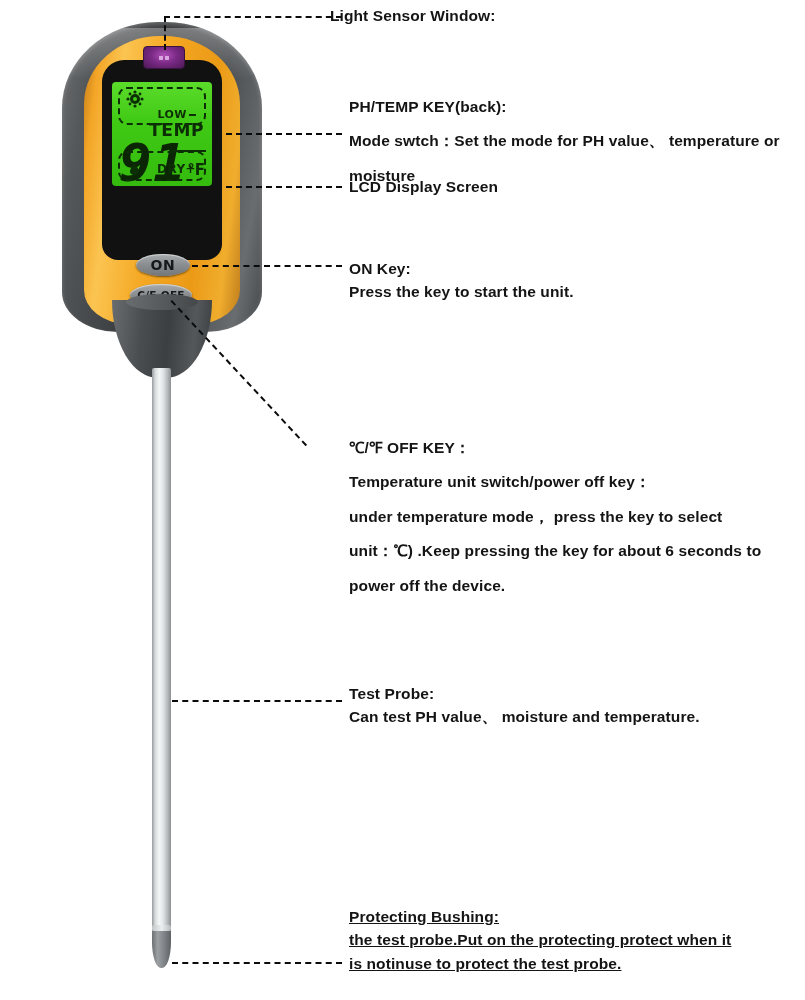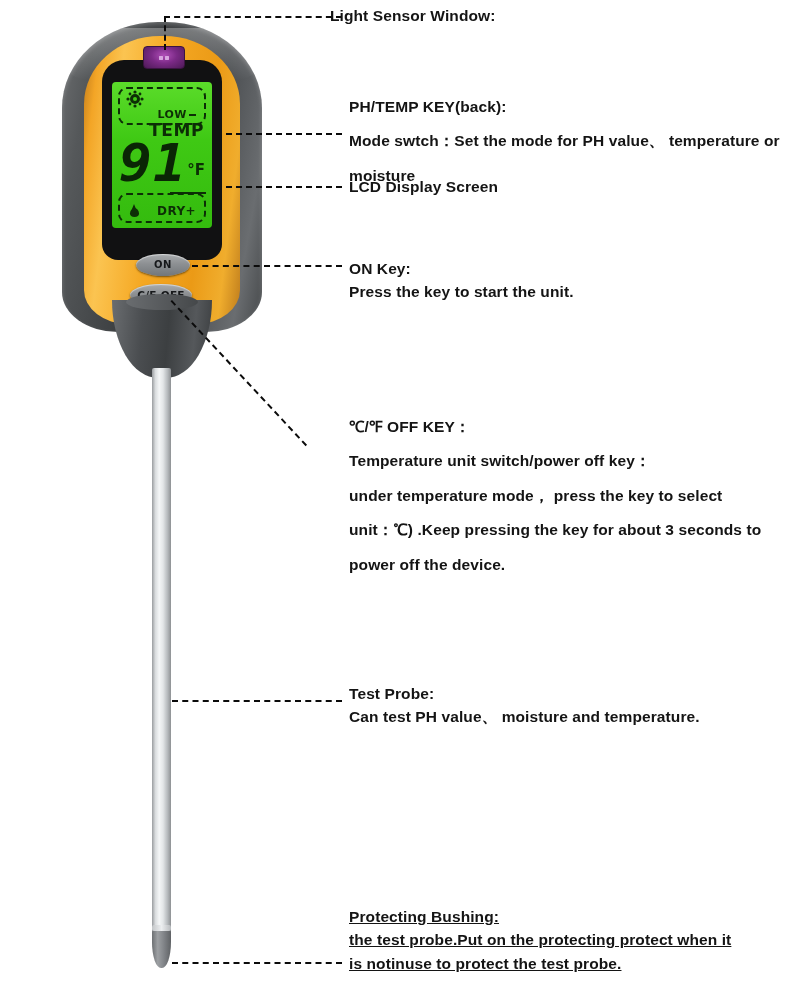--- a/index.html
+++ b/index.html
@@ -118,21 +118,21 @@
       radial-gradient(circle at 25% 50%, #d9a6e0 0 2.1px, transparent 2.3px),
       radial-gradient(circle at 75% 50%, #d9a6e0 0 2.1px, transparent 2.3px);
   }
 
   
   .lcd {
     position: absolute;
     left: 112px;
     top: 82px;
     width: 100px;
-    height: 146px;
+    height: 104px;
     background: linear-gradient(180deg,#5bdc2a 0%, #3fc914 40%, #34bb0e 100%);
     border-radius: 4px;
     overflow: hidden;
   }
   .lcd-top-bar {
     position: absolute;
     left: 6px; top: 5px; right: 6px; height: 34px;
     border: 2px dashed #0c2e06;
     border-radius: 9px;
   }
@@ -235,21 +235,21 @@
     color: #16181a;
     font-weight: 700;
     text-align: center;
     font-family: "DejaVu Sans", sans-serif;
     box-shadow: inset 0 1px 1px rgba(255,255,255,.55), 0 1px 2px rgba(0,0,0,.5);
   }
   .btn-on {
     left: 136px; top: 254px;
     width: 54px; height: 22px;
     line-height: 22px;
-    font-size: 10px;
+    font-size: 14px;
     letter-spacing: .6px;
   }
   .btn-cf {
     left: 130px; top: 284px;
     width: 62px; height: 22px;
     line-height: 22px;
     font-size: 10.5px;
     letter-spacing: .2px;
   }
 
@@ -355,25 +355,25 @@
 
 <div class="callout" style="left:349px; top:176px; width:450px;">
   <span class="ttl">LCD Display Screen</span>
 </div>
 
 <div class="callout tight" style="left:349px; top:258px; width:450px;">
   <span class="ttl">ON Key:</span>
   <span class="ln">Press the key to start the unit.</span>
 </div>
 
-<div class="callout loose" style="left:349px; top:416px; width:452px;">
+<div class="callout loose" style="left:349px; top:437px; width:452px;">
   <span class="ttl">℃/℉ OFF KEY：</span>
   <span class="ln">Temperature unit switch/power off key：</span>
   <span class="ln">under temperature mode，  press the key to select</span>
-  <span class="ln">unit：℃) .Keep pressing the key for about 3 seconds to</span>
+  <span class="ln">unit：℃) .Keep pressing the key for about 6 seconds to</span>
   <span class="ln">power off the device.</span>
 </div>
 
 <div class="callout tight" style="left:349px; top:683px; width:450px;">
   <span class="ttl">Test Probe:</span>
   <span class="ln">Can test PH value、 moisture and temperature.</span>
 </div>
 
 <div class="callout tight" style="left:349px; top:906px; width:450px;text-decoration:underline;">
   <span class="ttl">Protecting Bushing:</span>

